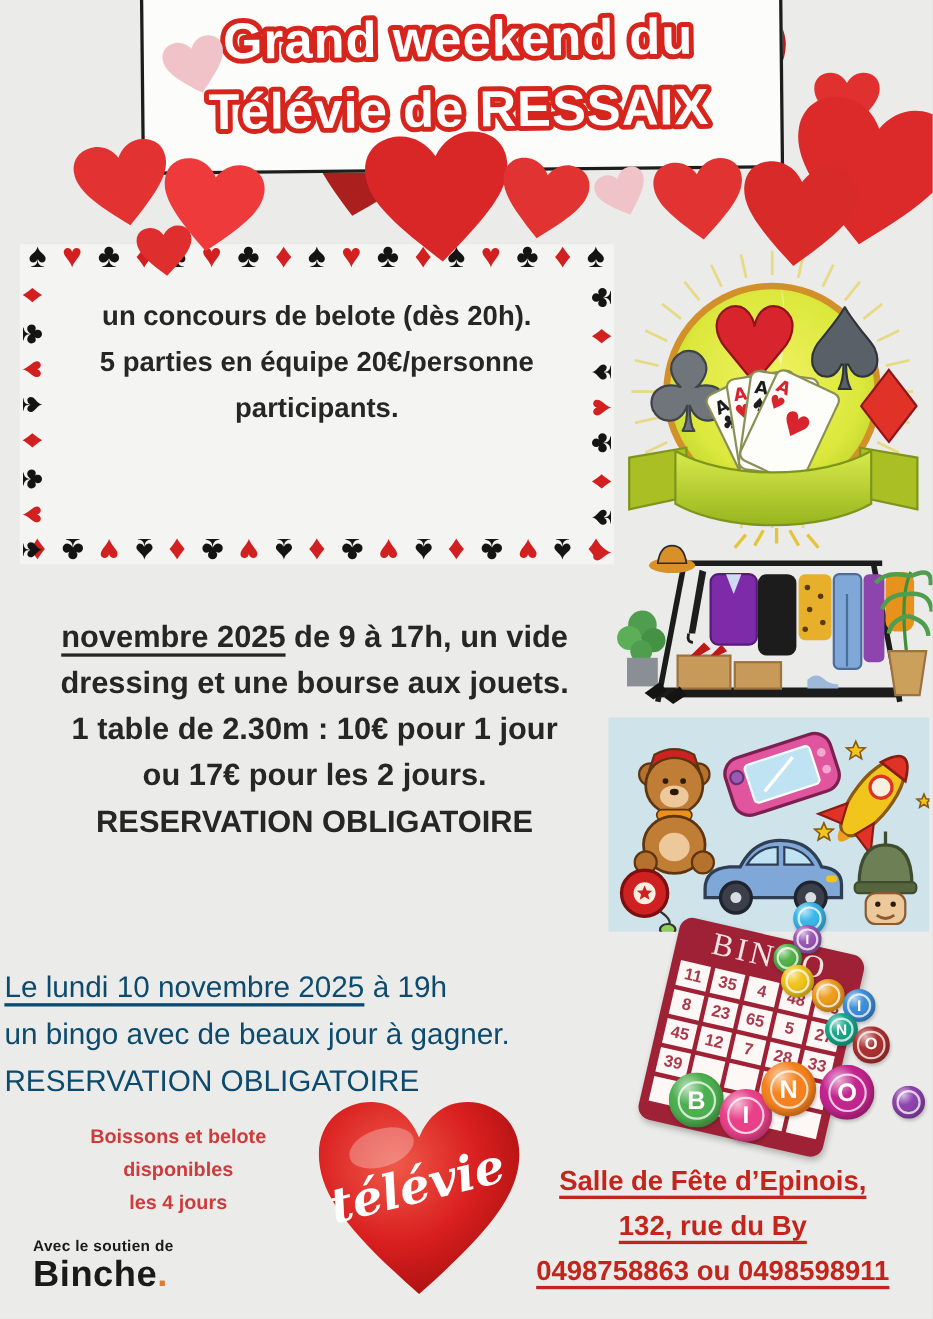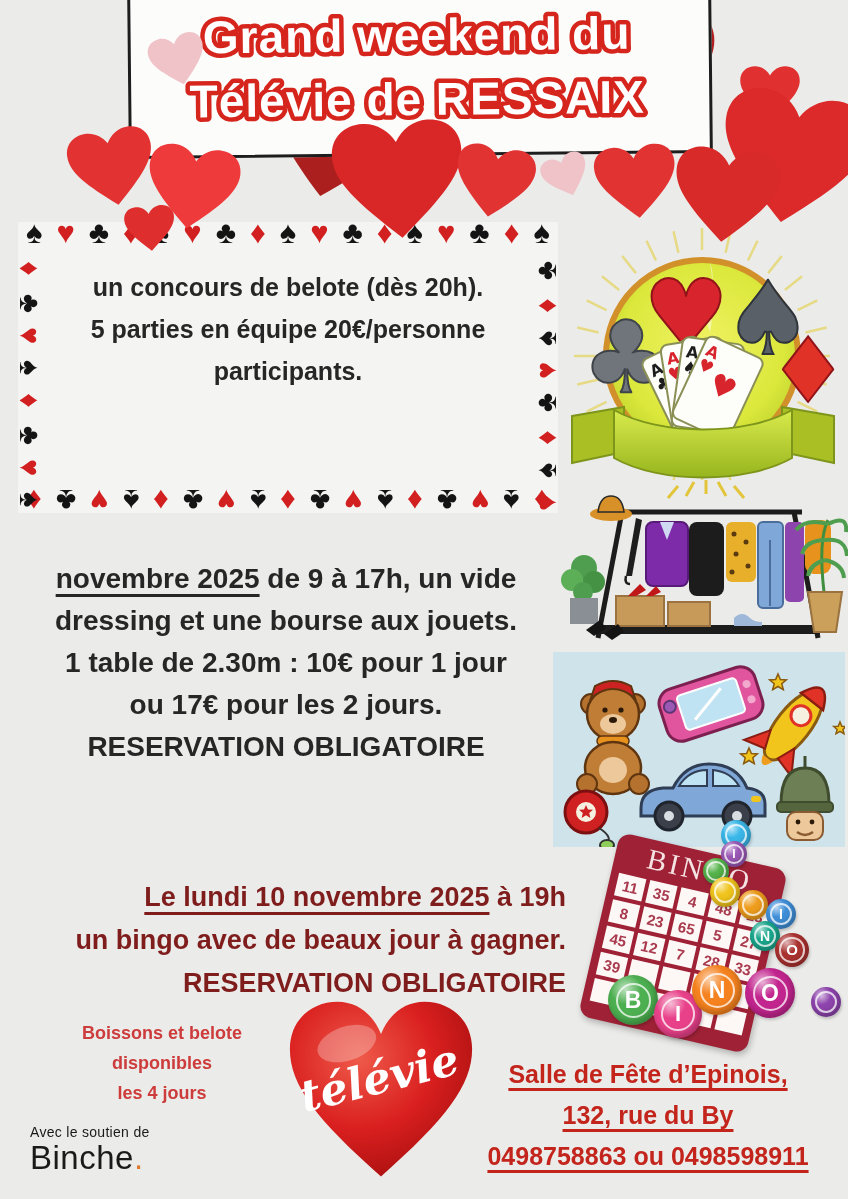--- a/index.html
+++ b/index.html
@@ -27,22 +27,22 @@
   .suit-col.left .suit{transform:rotate(90deg);}
   .suit-col.right .suit{transform:rotate(-90deg);}
   .belote-text{position:absolute;top:44px;left:34px;right:34px;text-align:center;
                font-weight:bold;font-size:25px;line-height:42px;color:#262626;}
 
   .u{text-decoration:underline;text-decoration-thickness:3px;text-underline-offset:6px;}
 
   
   .dressing-text{position:absolute;left:8px;top:558px;width:556px;z-index:2;text-align:center;
                  font-weight:bold;font-size:28px;line-height:42px;color:#262626;}
-  .bingo-text{position:absolute;left:4px;top:876px;width:562px;z-index:2;text-align:right;
-              font-weight:bold;font-size:27px;line-height:43px;color:#7f1d1d;}
+  .bingo-text{position:absolute;left:4px;top:876px;width:562px;z-index:2;text-align:left;
+              font-weight:normal;font-size:27px;line-height:43px;color:#0c4a6e;}
 
   
   .cards-clipart{position:absolute;left:560px;top:220px;z-index:2;}
   .cards-clipart text{font-family:"DejaVu Sans",sans-serif;font-weight:bold;}
   .dressing-clipart{position:absolute;left:556px;top:480px;z-index:2;}
   .toys-clipart{position:absolute;left:553px;top:652px;z-index:2;}
 
   
   .bingo-wrap{position:absolute;left:583px;top:833px;width:265px;height:218px;z-index:2;}
   .bingo-card{position:absolute;left:14px;top:16px;width:172px;height:188px;background:#9e2136;
@@ -59,22 +59,22 @@
 
   
   .refreshments{position:absolute;left:48px;top:1018px;width:228px;z-index:2;text-align:center;
                 color:#cd3b3b;font-weight:bold;font-size:18px;line-height:30px;}
   .televie{position:absolute;left:286px;top:998px;z-index:2;}
   .televie text{font-family:"DejaVu Serif",serif;font-style:italic;font-weight:bold;}
   .venue{position:absolute;left:448px;top:1054px;width:400px;z-index:2;text-align:center;
          color:#c3251c;font-weight:bold;font-size:25px;line-height:41px;}
   .venue .u{text-decoration-thickness:3px;text-underline-offset:5px;}
   .sponsor{position:absolute;left:30px;top:1124px;z-index:2;color:#1a1a1a;}
-  .sponsor-tagline{font-size:14px;font-weight:normal;letter-spacing:.3px;}
-  .sponsor-name{font-size:33px;font-weight:normal;letter-spacing:.5px;line-height:36px;}
+  .sponsor-tagline{font-size:14px;font-weight:bold;letter-spacing:.3px;}
+  .sponsor-name{font-size:33px;font-weight:bold;letter-spacing:.5px;line-height:36px;}
   .sponsor-dot{color:#dd7a2f;}
 </style>
 </head>
 <body>
 
 <div class="poster">
 
   <div id="hearts-back" class="layer">
       <svg viewBox="0 0 100 90" width="115" height="103.5" class="heart" style="left: 272.5px; top: 96.25px; transform: rotate(12deg);">
         <path d="M50 88C18 60 2 43 2 25 2 10 13 2 26 2c10 0 19 6 24 15C55 8 64 2 74 2c13 0 24 8 24 23 0 18-16 35-48 63z" fill="#ab1f1f"></path>

